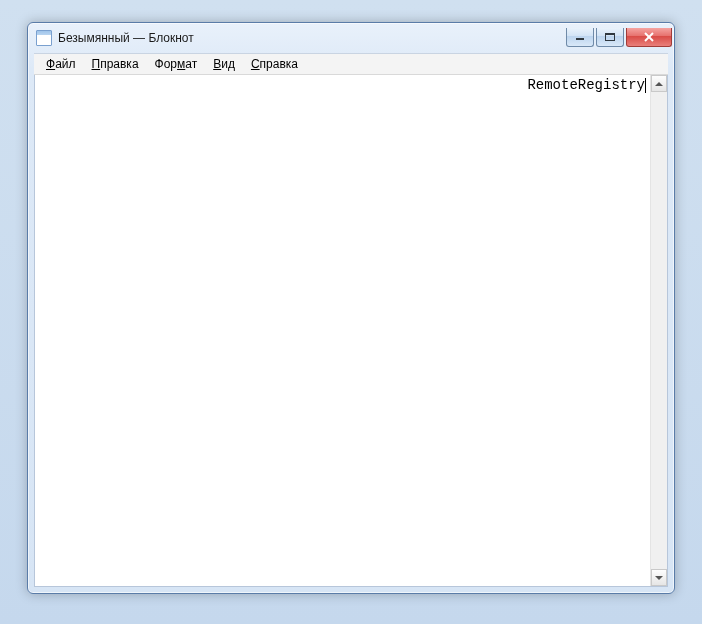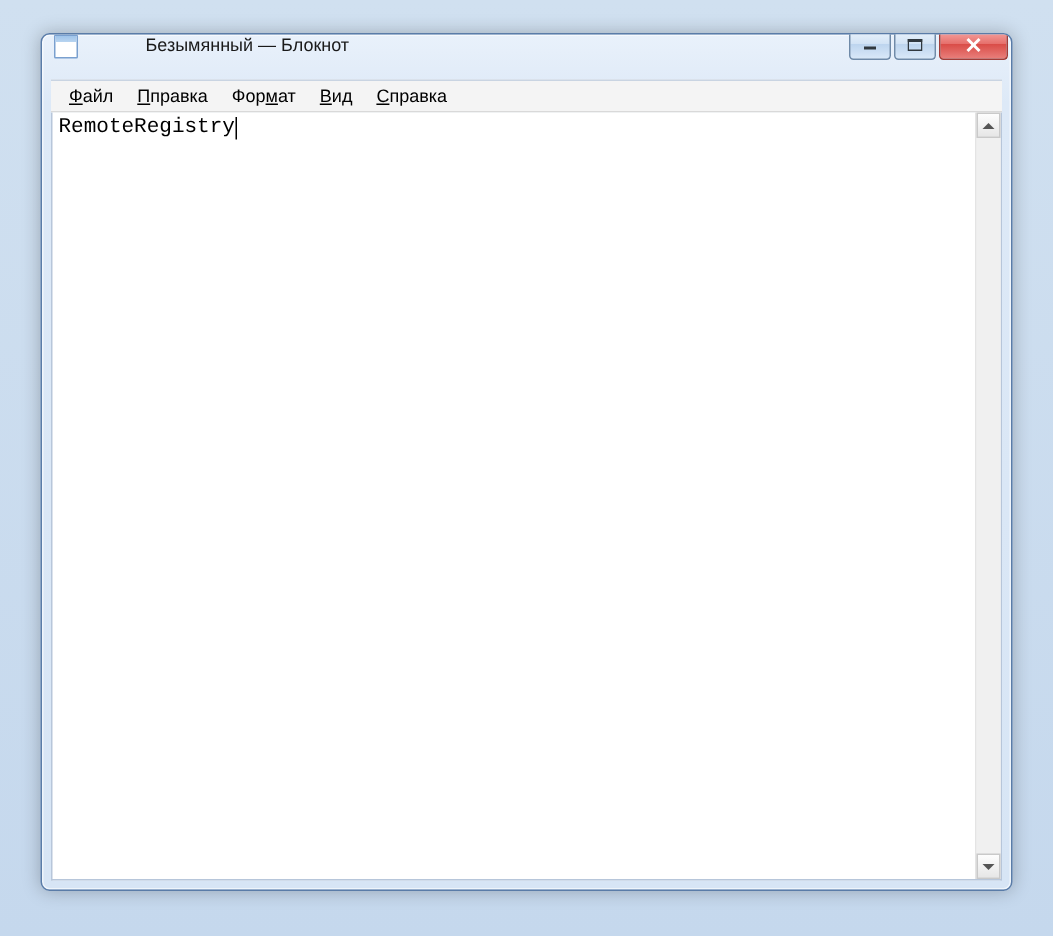--- a/index.html
+++ b/index.html
@@ -19,23 +19,23 @@
     border: 1px solid #5a7ca8;
     border-radius: 6px;
     box-shadow: 0 0 12px rgba(0,0,0,0.25), inset 0 0 0 1px rgba(255,255,255,0.6);
     display: flex;
     flex-direction: column;
     overflow: hidden;
   }
   .titlebar {
     height: 30px;
     display: flex;
+    align-items: center;
     padding: 0 2px 0 8px;
     background: transparent;
-    gap: 39px;
   }
   .app-icon {
     width: 16px;
     height: 16px;
     margin-right: 6px;
     background: #fff;
     border: 1px solid #7aa0cf;
     border-radius: 1px;
     position: relative;
   }
@@ -94,20 +94,21 @@
   }
   .menu-item .ul { text-decoration: underline; }
   .client-wrap {
     flex: 1;
     margin: 0 6px 6px 6px;
     background: #fff;
     border: 1px solid #b7c6da;
     border-top: none;
     display: flex;
     position: relative;
+    text-align: right;
   }
   .text-area {
     flex: 1;
     padding: 2px 4px;
     font-family: Consolas, "Courier New", monospace;
     font-size: 14px;
     color: #000;
     white-space: pre;
     overflow: hidden;
     position: relative;

